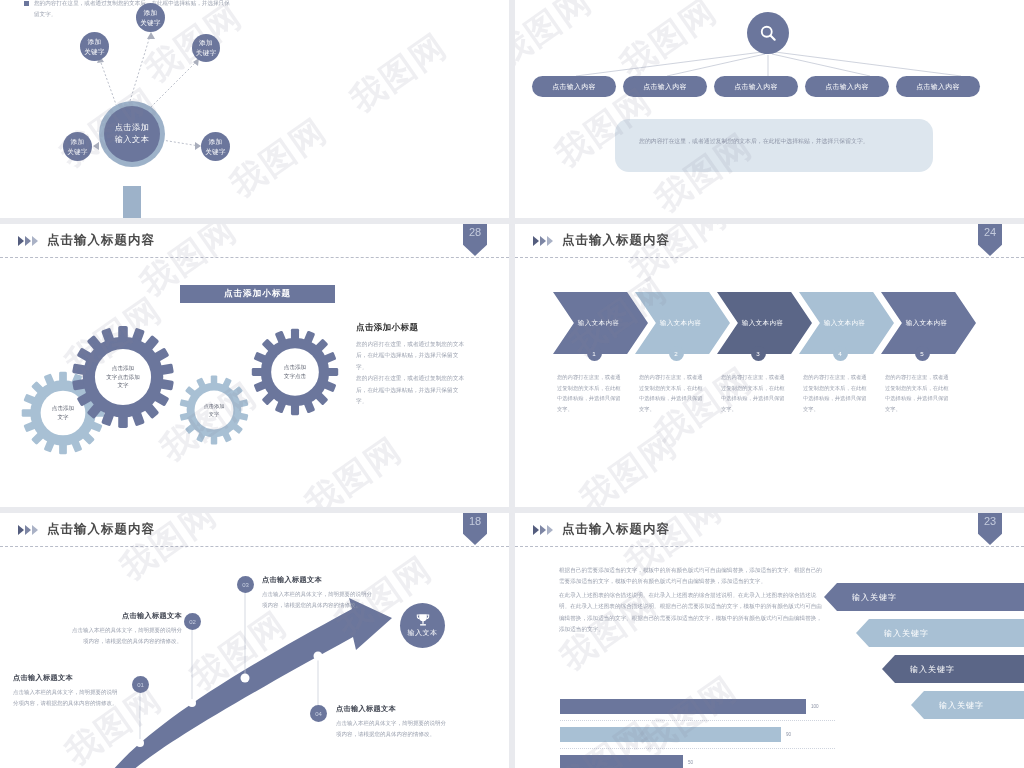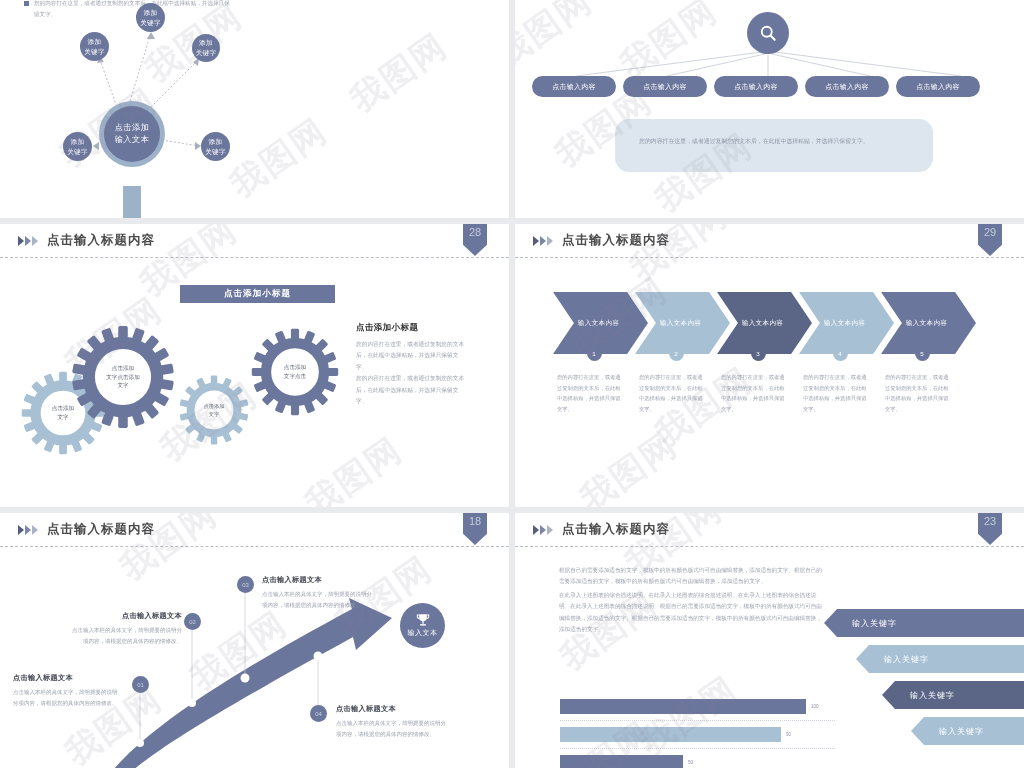--- a/index.html
+++ b/index.html
@@ -198,21 +198,21 @@
   .s25-goal .gl { font-size: 7px; letter-spacing: .5px; }
 
   
   .s26-text { position: absolute; left: 44px; top: 52px; width: 268px; }
   .s26-text h3 { font-size: 10.5px; color: #3f4450; margin-bottom: 7px; letter-spacing: 1px; }
   .s26-text p { font-size: 5.6px; color: #9aa0ae; line-height: 2.05; margin-bottom: 2px; }
   .bars { position: absolute; left: 45px; top: 180px; width: 275px; }
   .bar-row { height: 28px; display: flex; align-items: center; border-bottom: 1px dotted #cfd4de; }
   .bar { height: 15px; }
   .bar-val { font-size: 4.6px; color: #8d94a6; margin-left: 5px; }
-  .tags { position: absolute; right: 0; top: 92px; width: 220px; text-align: center; }
+  .tags { position: absolute; right: 0; top: 66px; width: 220px; text-align: center; }
   .tagrow { height: 36px; display: flex; align-items: center; }
   .tag {
     height: 28px; margin-left: auto;
     clip-path: polygon(13px 0, 100% 0, 100% 100%, 13px 100%, 0 50%);
     display: flex; align-items: center;
     color: #fff; font-size: 8px; letter-spacing: 1px;
     padding-left: 28px;
   }
 </style>
 </head>
@@ -469,21 +469,21 @@
   </div>
 
   <div class="slide s24">
     <div class="shead">
       <div class="chev3">
           <i></i>
           <i></i>
           <i></i>
         </div>
       <h2>点击输入标题内容</h2>
-      <div class="pagetag">29</div>
+      <div class="pagetag">24</div>
     </div>
 
     <div class="cv-row">
       <div class="cv" style="background:#6b769c">
           <span>输入文本内容</span>
         </div>
       <div class="cv" style="background:#a8c0d4">
           <span>输入文本内容</span>
         </div>
       <div class="cv" style="background:#5b6687">

